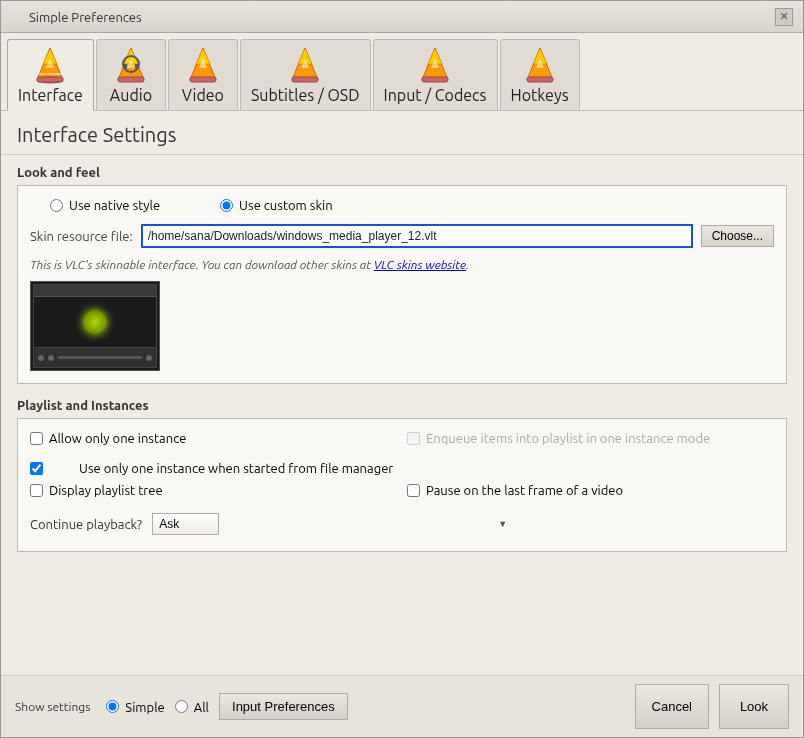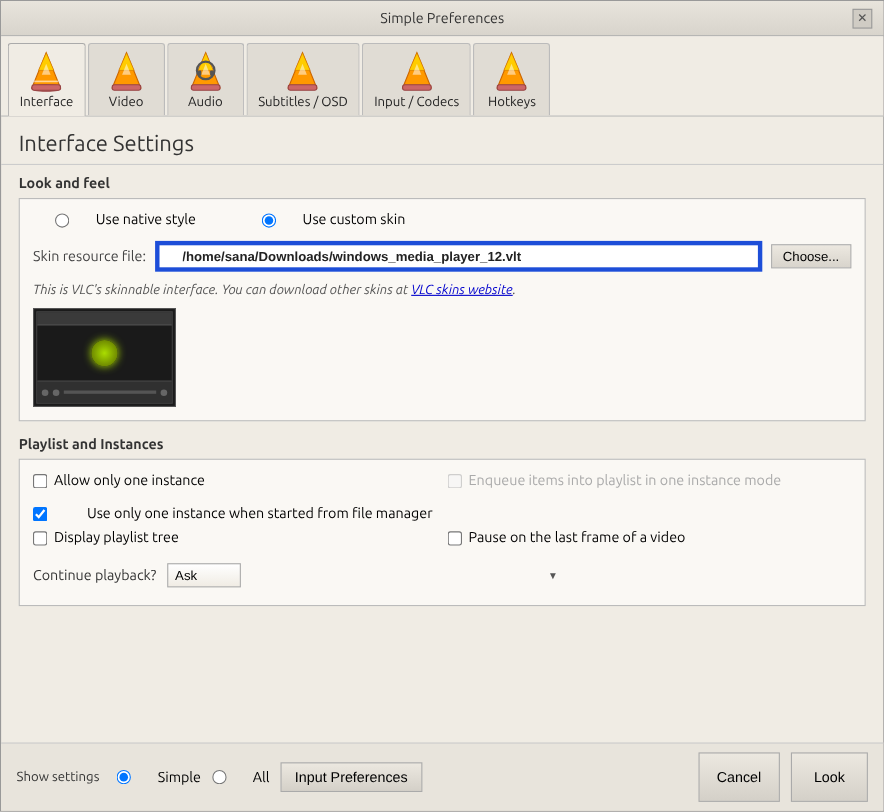--- a/index.html
+++ b/index.html
@@ -29,21 +29,20 @@
       padding: 5px 10px;
       display: flex;
       align-items: center;
       justify-content: space-between;
       height: 32px;
     }
     .title-bar-text {
       font-size: 13px;
       color: #333;
       flex: 1;
-      text-align: center;
     }
     .close-btn {
       width: 18px;
       height: 18px;
       border: 1px solid #999;
       background: #d0ccc4;
       cursor: pointer;
       display: flex;
       align-items: center;
       justify-content: center;
@@ -71,21 +70,21 @@
       border-color: #bbb;
     }
     .tab.active {
       background: #f0ece4;
       border-color: #aaa;
       border-bottom: 1px solid #f0ece4;
       margin-bottom: -1px;
       z-index: 1;
     }
     .tab-label {
-      font-size: 12px;
+      font-size: 16px;
       color: #222;
     }
     
     .vlc-cone {
       width: 42px;
       height: 42px;
     }
     .content-area {
       flex: 1;
       display: flex;
@@ -125,41 +124,40 @@
     .radio-row {
       display: flex;
       align-items: center;
       gap: 60px;
       margin-bottom: 12px;
       padding-left: 20px;
     }
     .radio-item {
       display: flex;
       align-items: center;
-      gap: 24px;
+      gap: 6px;
       cursor: pointer;
     }
     .skin-row {
       display: flex;
       align-items: center;
       gap: 8px;
       margin-bottom: 10px;
     }
     .skin-label {
       color: #444;
       white-space: nowrap;
     }
     .skin-input {
       flex: 1;
-      border: 4px solid #1d4ed8;
+      border: 2px solid #1d4ed8;
       background: white;
-      padding: 3px 21px;
+      padding: 3px 5px;
       font-size: 12px;
       color: #222;
-      font-weight: bold;
     }
     .choose-btn {
       border: 1px solid #aaa;
       background: linear-gradient(to bottom, #ece8e0, #d8d4cc);
       padding: 3px 10px;
       cursor: pointer;
       font-size: 12px;
       white-space: nowrap;
     }
     .skin-info {
@@ -343,36 +341,36 @@
       </svg>
       <span class="tab-label">Interface</span>
     </div>
 
     <div class="tab">
       <svg class="vlc-cone" viewBox="0 0 42 42">
         <polygon points="21,4 8,36 34,36" fill="#f90" stroke="#c60" stroke-width="1"></polygon>
         <polygon points="21,4 14,20 28,20" fill="#fc0" stroke="#c60" stroke-width="0.5"></polygon>
         <rect x="8" y="33" width="26" height="5" rx="2" fill="#c66" stroke="#944" stroke-width="1"></rect>
         <polygon points="21,14 17,24 25,24" fill="white" opacity="0.5"></polygon>
+
+        <circle cx="21" cy="20" r="8" fill="none" stroke="#555" stroke-width="2"></circle>
+        <rect x="14" y="20" width="3" height="5" rx="1" fill="#555"></rect>
+        <rect x="25" y="20" width="3" height="5" rx="1" fill="#555"></rect>
       </svg>
-      <span class="tab-label">Video</span>
+      <span class="tab-label">Audio</span>
     </div>
 
     <div class="tab">
       <svg class="vlc-cone" viewBox="0 0 42 42">
         <polygon points="21,4 8,36 34,36" fill="#f90" stroke="#c60" stroke-width="1"></polygon>
         <polygon points="21,4 14,20 28,20" fill="#fc0" stroke="#c60" stroke-width="0.5"></polygon>
         <rect x="8" y="33" width="26" height="5" rx="2" fill="#c66" stroke="#944" stroke-width="1"></rect>
         <polygon points="21,14 17,24 25,24" fill="white" opacity="0.5"></polygon>
-
-        <circle cx="21" cy="20" r="8" fill="none" stroke="#555" stroke-width="2"></circle>
-        <rect x="14" y="20" width="3" height="5" rx="1" fill="#555"></rect>
-        <rect x="25" y="20" width="3" height="5" rx="1" fill="#555"></rect>
       </svg>
-      <span class="tab-label">Audio</span>
+      <span class="tab-label">Video</span>
     </div>
 
     <div class="tab">
       <svg class="vlc-cone" viewBox="0 0 42 42">
         <polygon points="21,4 8,36 34,36" fill="#f90" stroke="#c60" stroke-width="1"></polygon>
         <polygon points="21,4 14,20 28,20" fill="#fc0" stroke="#c60" stroke-width="0.5"></polygon>
         <rect x="8" y="33" width="26" height="5" rx="2" fill="#c66" stroke="#944" stroke-width="1"></rect>
         <polygon points="21,14 17,24 25,24" fill="white" opacity="0.5"></polygon>
       </svg>
       <span class="tab-label">Subtitles / OSD</span>

